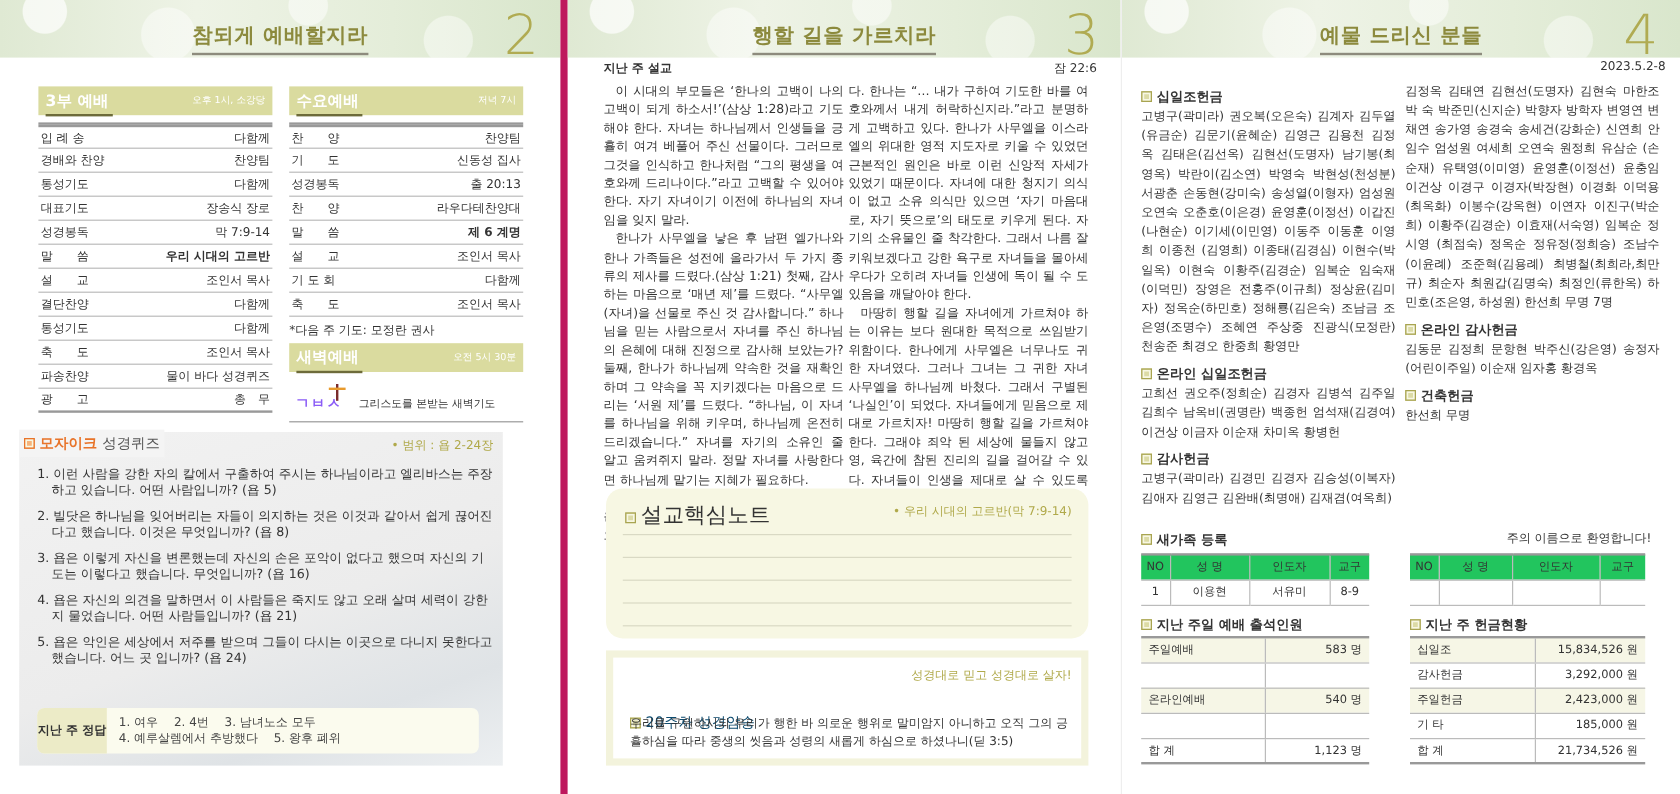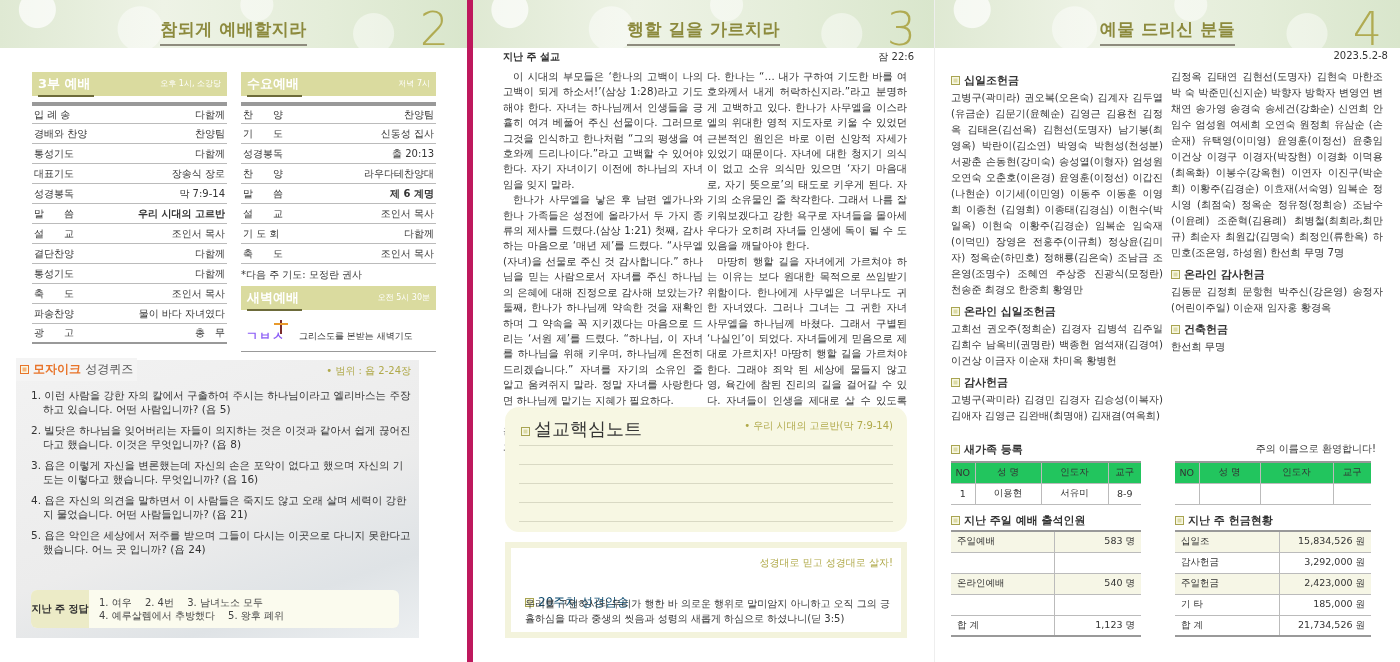--- a/index.html
+++ b/index.html
@@ -144,21 +144,21 @@
       <div class="svc-row">
           <span>통성기도</span>
           <span class="v">다함께</span>
         </div>
       <div class="svc-row">
           <span>축　　도</span>
           <span class="v">조인서 목사</span>
         </div>
       <div class="svc-row">
           <span>파송찬양</span>
-          <span class="v">물이 바다 자녀였다</span>
+          <span class="v">물이 바다 성경퀴즈</span>
         </div>
       <div class="svc-row" style="border-bottom:2px solid #999;">
           <span>광　　고</span>
           <span class="v">총　무</span>
         </div>
     </div>
   </div>
 
   <div class="svc" style="left:241px;">
     <div class="svc-head">

